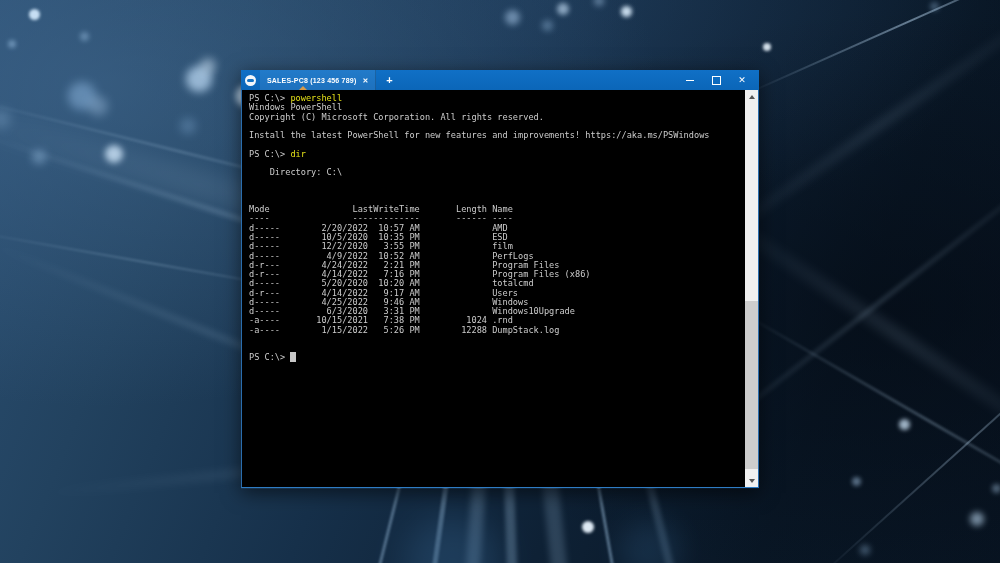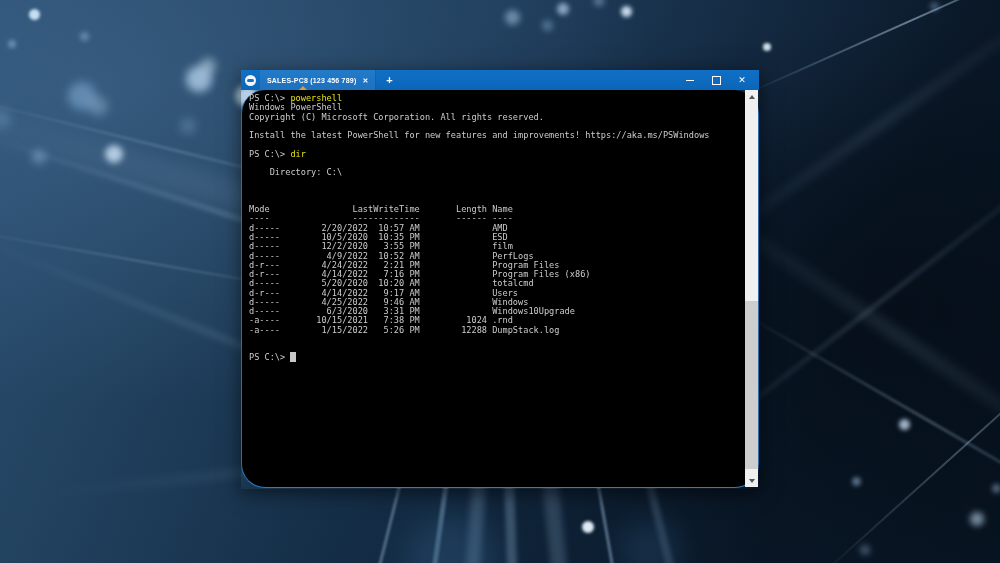--- a/index.html
+++ b/index.html
@@ -50,21 +50,20 @@
   .win-controls{position:absolute;right:4px;top:0;height:20px;display:flex;align-items:center;}
   .win-btn{width:26px;height:20px;display:flex;align-items:center;justify-content:center;color:#fff;cursor:pointer;}
   .win-btn.min span{display:block;width:8px;height:1px;background:#fff;}
   .win-btn.max span{display:block;width:7px;height:7px;border:1px solid #fff;}
   .win-btn.close{font-size:9px;line-height:9px;}
   
   .terminal{
     position:relative;height:398px;background:#000;
     border-left:1px solid #2a6dad;border-right:1px solid #2a6dad;border-bottom:1px solid #2e7cc4;
     box-sizing:border-box;
-    border-radius:24px;
   }
   #terminal-pre{
     margin:0;padding:4px 18px 0 7px;
     font-family:"DejaVu Sans Mono","Liberation Mono",monospace;
     font-size:8.6px;line-height:9.27px;color:#cccccc;white-space:pre;
   }
   #terminal-pre .cmd{color:#e3e018;}
   #terminal-pre .out{color:#cccccc;}
   .cursor{background:#c8c8c8;}
   

